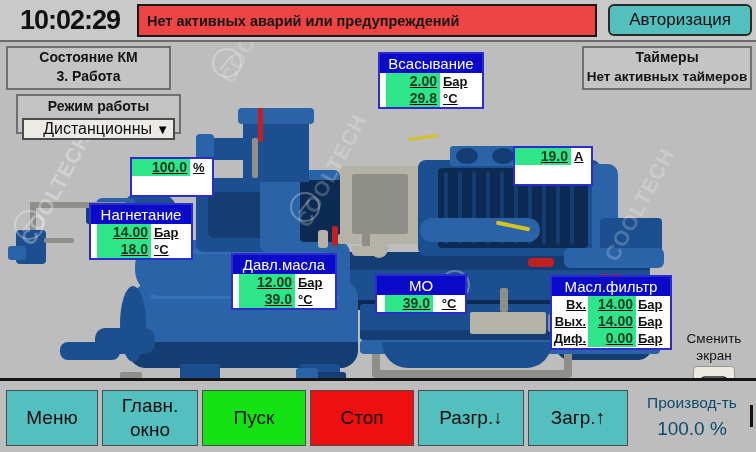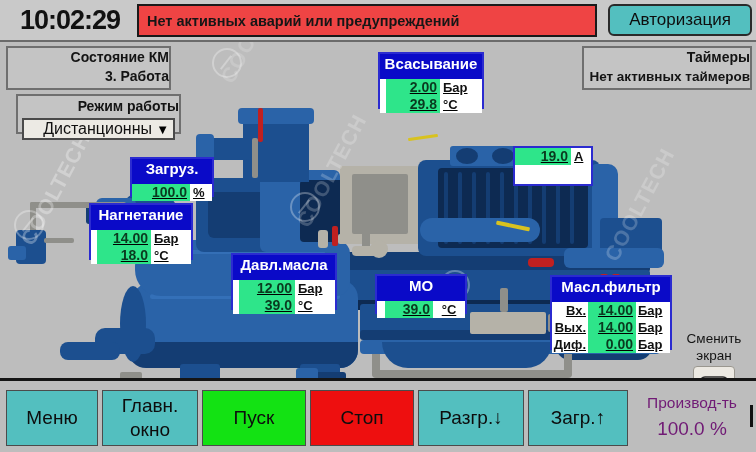--- a/index.html
+++ b/index.html
@@ -60,22 +60,22 @@
   .blhl{position:absolute;background:#3d7cc4;border-radius:3px;}
   .gry{position:absolute;background:#8f8f8a;border-radius:2px;}
   .gry2{position:absolute;background:#b5b2a8;border-radius:2px;}
   .red{position:absolute;background:#c02020;border-radius:2px;}
   .yel{position:absolute;background:#d8c21f;border-radius:1px;}
   .cyl{position:absolute;border-radius:50%/14px;}
 
   
   .panel{position:absolute;border:2px solid #2b2bd0;box-sizing:border-box;background:#fff;}
   .phdr{
-    background:#0a0ac8;color:#fff;font-size:15px;font-weight:bold;
-    text-align:center;line-height:19px;height:25px;white-space:nowrap;
+    background:#0a0ac8;color:#fff;font-size:15px;font-weight:normal;
+    text-align:center;line-height:19px;height:19px;white-space:nowrap;
   }
   .prow{display:flex;height:17px;align-items:stretch;text-decoration:underline;}
   .pval{
     background:#2ee58a;color:#0a3a1f;font-size:14px;font-weight:bold;
     text-align:right;line-height:17px;padding-right:3px;box-sizing:border-box;
   }
   .punit{
     background:#fff;color:#111;font-size:13px;font-weight:bold;
     line-height:17px;padding-left:3px;box-sizing:border-box;text-align:left;
   }
@@ -83,21 +83,21 @@
     background:#fff;color:#111;font-size:13px;font-weight:bold;
     line-height:17px;text-align:right;padding-right:2px;box-sizing:border-box;
   }
   .pspace{background:#fff;}
 
   
   .gpanel{
     position:absolute;background:#c4c4c4;border:2px solid #6f6f6f;
     box-sizing:border-box;text-align:center;color:#141414;
   }
-  .gpanel .ln{font-size:14px;font-weight:bold;line-height:19px;white-space:nowrap;text-align:right;}
+  .gpanel .ln{font-size:14px;font-weight:bold;line-height:19px;white-space:nowrap;}
   .combo{
     position:absolute;background:#eceae4;border:2px solid #4a4a4a;box-sizing:border-box;
     display:flex;align-items:center;cursor:pointer;
   }
   .combo .ctxt{font-size:16px;color:#101010;padding-left:15px;white-space:nowrap;flex:1;}
   .combo .carr{
     font-size:13px;color:#000;padding-right:4px;
   }
 
   
@@ -118,21 +118,21 @@
     position:absolute;top:9px;height:56px;background:#53bfbf;
     border:1px solid #4b4b4b;box-sizing:border-box;
     display:flex;align-items:center;justify-content:center;
     flex-direction:column;font-size:19px;color:#0d0d0d;cursor:pointer;
     line-height:24px;
   }
   .bbtn.green{background:#13e213;}
   .bbtn.redb{background:#ee0f0f;}
   #prod{
     position:absolute;left:636px;top:9px;width:112px;height:56px;
-    text-align:center;color:#701a75;
+    text-align:center;color:#0c4a6e;
   }
   #prod .l1{font-size:15.5px;line-height:26px;}
   #prod .l2{font-size:19px;line-height:26px;}
   #prodmark{position:absolute;left:750px;top:24px;width:3px;height:22px;background:#111;}
 </style>
 </head>
 <body>
 
 <div id="screen">
 
@@ -284,21 +284,20 @@
         <div class="punit" style="width:42px;">Бар</div>
       </div>
       <div class="prow">
         <div class="pspace" style="width:6px;"></div>
         <div class="pval" style="width:54px;">29.8</div>
         <div class="punit" style="width:42px;">°C</div>
       </div>
     </div>
 
     <div class="panel" style="left:130px;top:115px;width:84px;height:40px;">
-      <div class="phdr">Загруз.</div>
       <div class="prow">
         <div class="pval" style="width:58px;">100.0</div>
         <div class="punit" style="width:22px;">%</div>
       </div>
     </div>
 
     <div class="panel" style="left:89px;top:161px;width:104px;height:57px;">
       <div class="phdr">Нагнетание</div>
       <div class="prow">
         <div class="pspace" style="width:6px;"></div>

